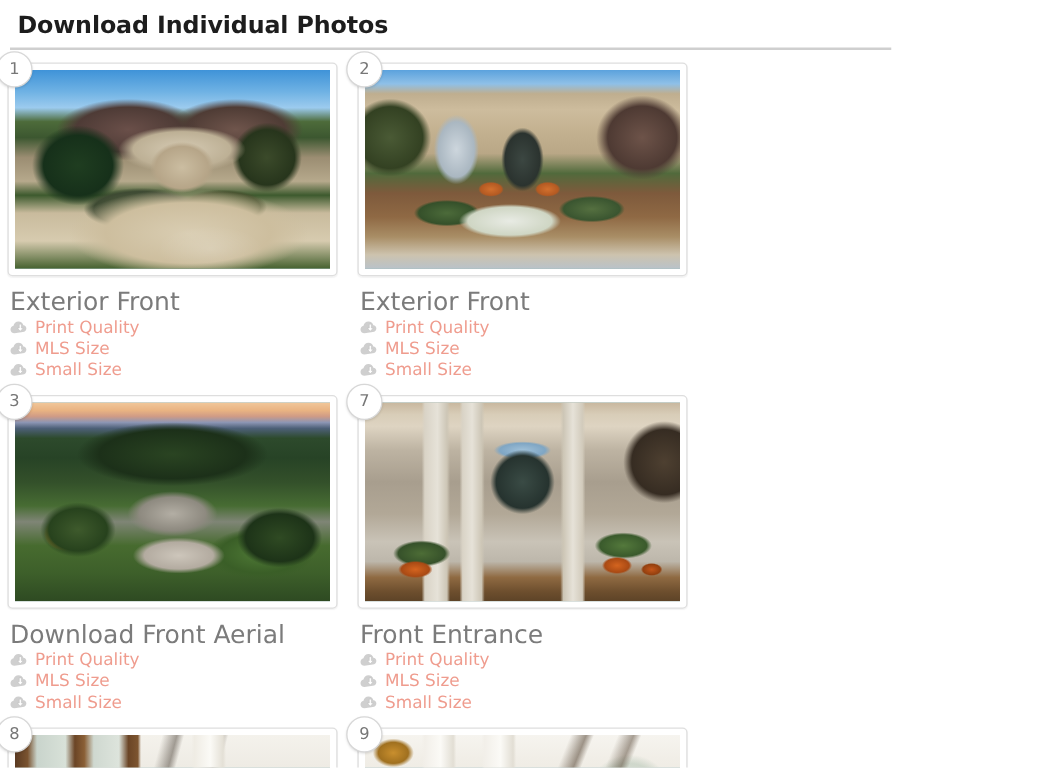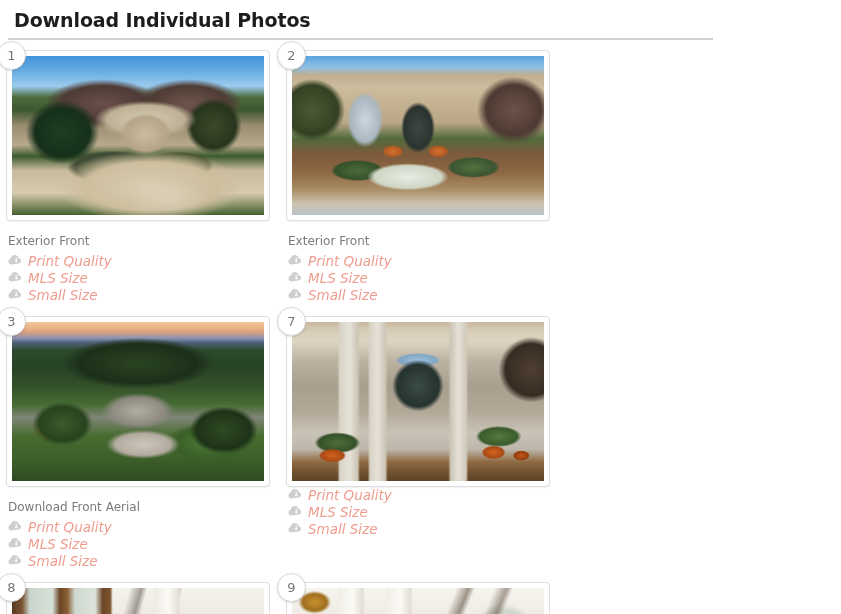--- a/index.html
+++ b/index.html
@@ -78,33 +78,33 @@
     color: #777777;
     font-size: 13px;
     line-height: 27px;
     text-align: center;
     z-index: 5;
     font-family: "DejaVu Sans", "Liberation Sans", sans-serif;
   }
 
   
   .caption {
-    font-size: 12px;
+    font-size: 20px;
     color: #7b7b7b;
     margin: 10px 0 2px 2px;
     line-height: 20px;
     font-weight: normal;
   }
   .dl-list { margin: 0 0 0 2px; padding: 0; list-style: none; }
   .dl-item {
     display: flex;
+    align-items: center;
     height: 17px;
     margin-bottom: 0px;
     cursor: pointer;
-    font-style: italic;
   }
   .dl-icon {
     width: 15px; height: 13px;
     margin-right: 5px;
     flex: 0 0 15px;
     position: relative;
   }
   .dl-icon svg { display: block; }
   .dl-label {
     font-size: 13.5px;
@@ -374,20 +374,21 @@
     </ul>
   </div>
 
   <div class="cell">
     <div class="photo-card">
       <div class="badge">7</div>
       <div class="photo-frame">
         <div class="photo ph7"></div>
       </div>
     </div>
+    <div class="caption">Front Entrance</div>
     <ul class="dl-list">
       <li class="dl-item">
         <span class="dl-icon">
           <svg width="15" height="13" viewBox="0 0 15 13" xmlns="http://www.w3.org/2000/svg">
             <path d="M3.6 11.6C1.7 11.6 0.4 10.3 0.4 8.6c0-1.5 1-2.7 2.4-3 0.2-2 1.9-3.5 4-3.5 1.9 0 3.5 1.3 3.9 3.1 1.4 0.1 2.4 1.2 2.4 2.6 0 1.5-1.2 2.8-2.9 2.8z" fill="#cfcfcf"></path>
             <path d="M7.4 4.3h1.7v3.1h1.5L8.25 10 5.9 7.4h1.5z" fill="#ffffff"></path>
             <path d="M7.4 4.3h1.7v3.1h1.5L8.25 10 5.9 7.4h1.5z" fill="none" stroke="#bdbdbd" stroke-width="0.4"></path>
           </svg>
         </span>
         <span class="dl-label">Print Quality</span>

